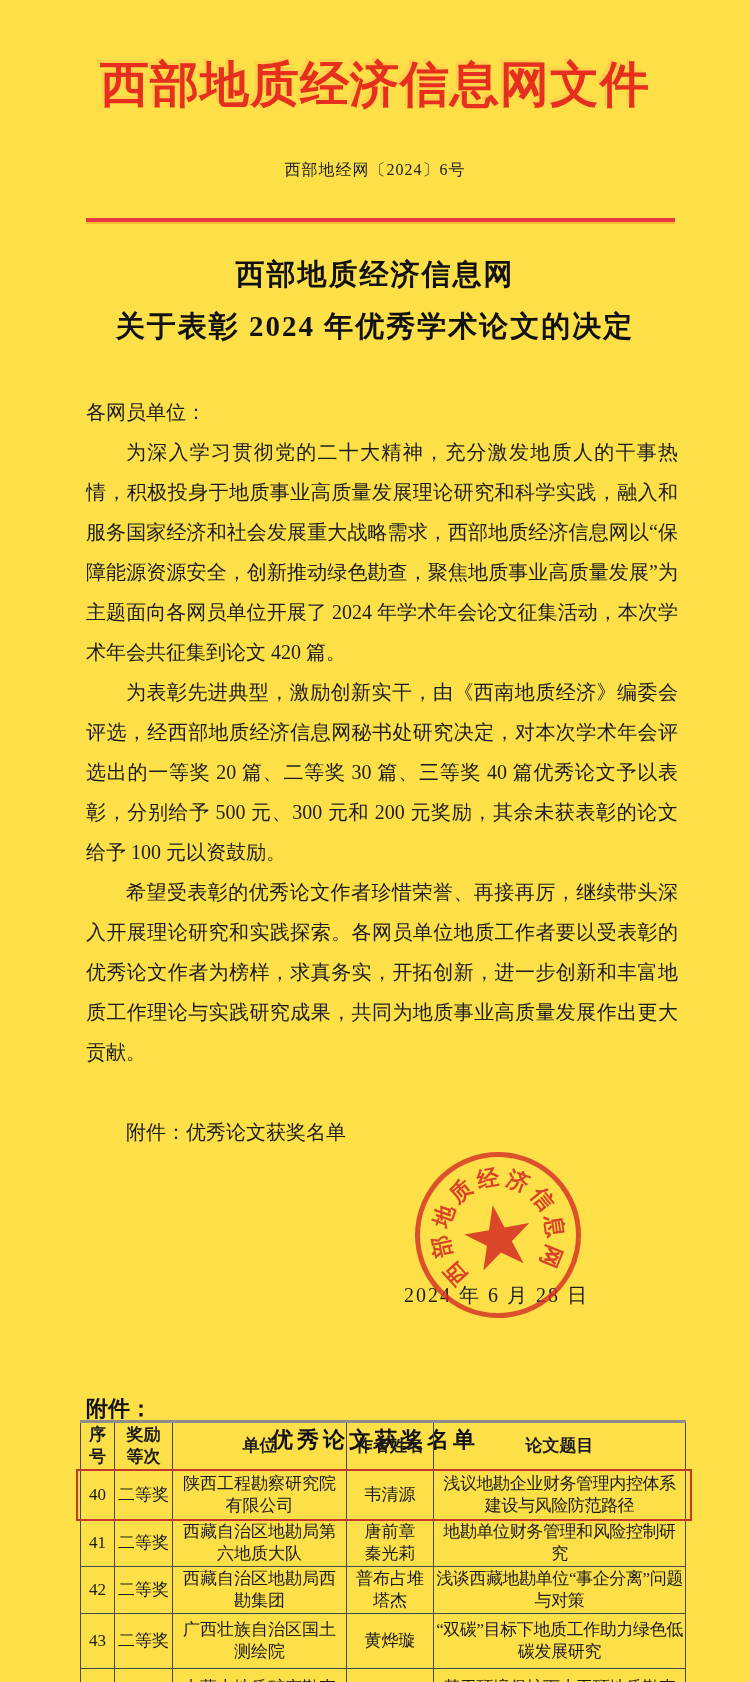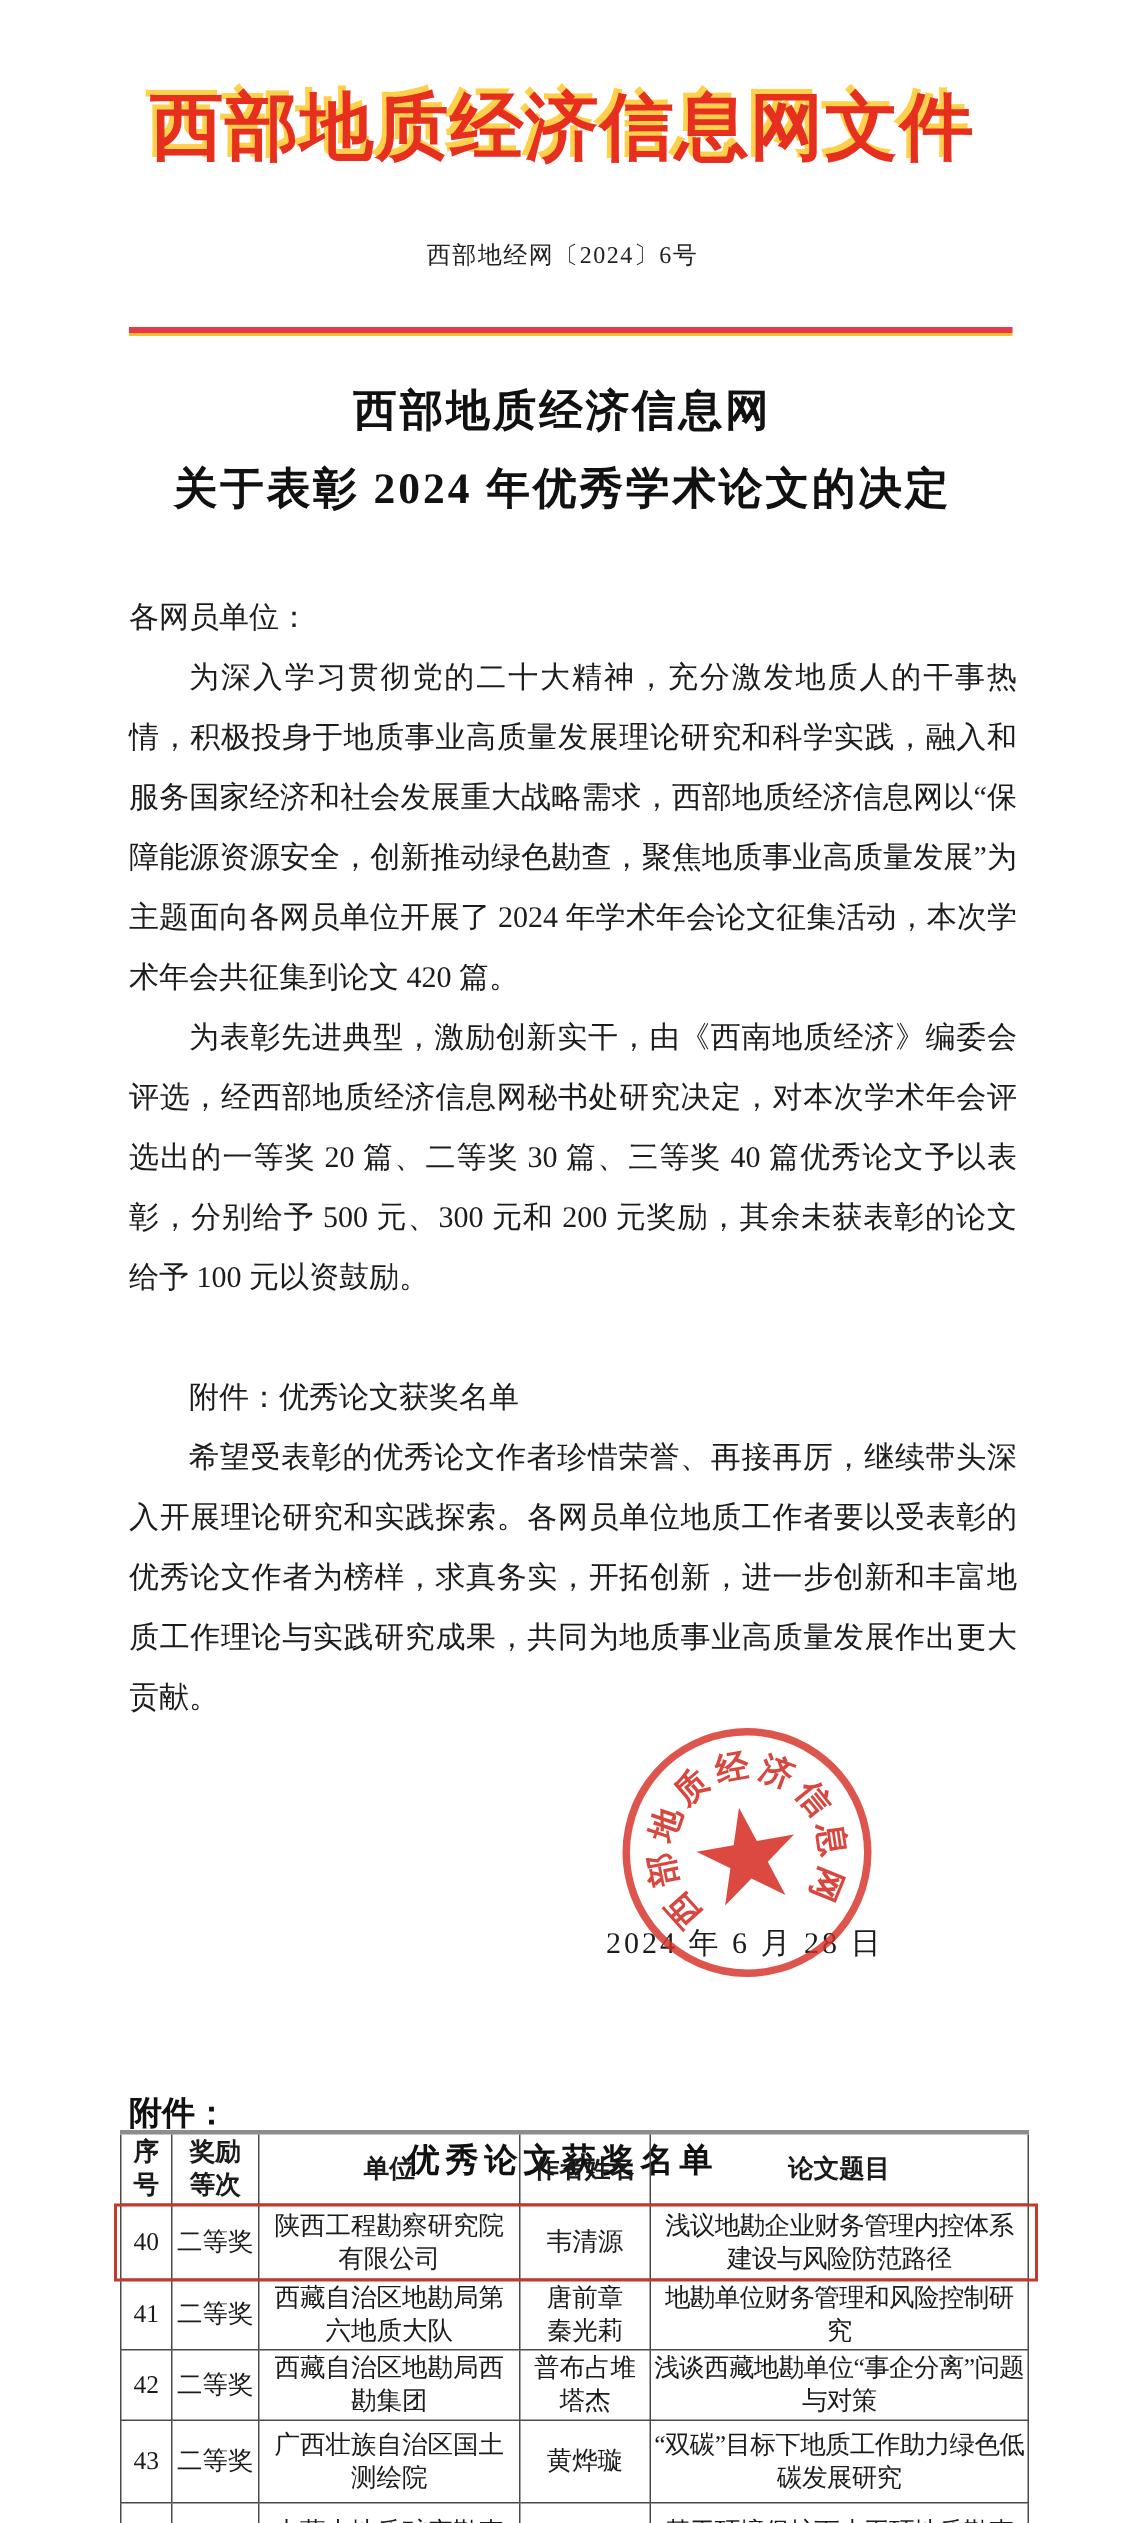--- a/index.html
+++ b/index.html
@@ -6,21 +6,21 @@
     margin: 0;
     padding: 0;
     background: #e9e6e2;
     font-family: "Liberation Serif", "DejaVu Serif", serif;
   }
   .page {
     position: relative;
     width: 750px;
     height: 1682px;
     margin: 0 auto;
-    background: #ffffff;
+    background: #fde047;
     overflow: hidden;
     color: #1b1b1b;
   }
   
   .masthead {
     position: absolute;
     top: 52px; left: 0; right: 0;
     text-align: center;
     font-size: 49px;
     font-weight: bold;
@@ -187,22 +187,22 @@
 
   <div class="notice-title">
     <div>西部地质经济信息网</div>
     <div>关于表彰 2024 年优秀学术论文的决定</div>
   </div>
 
   <div class="body-text">
     <div class="salutation">各网员单位：</div>
     <p class="para">为深入学习贯彻党的二十大精神，充分激发地质人的干事热情，积极投身于地质事业高质量发展理论研究和科学实践，融入和服务国家经济和社会发展重大战略需求，西部地质经济信息网以“保障能源资源安全，创新推动绿色勘查，聚焦地质事业高质量发展”为主题面向各网员单位开展了 2024 年学术年会论文征集活动，本次学术年会共征集到论文 420 篇。</p>
     <p class="para">为表彰先进典型，激励创新实干，由《西南地质经济》编委会评选，经西部地质经济信息网秘书处研究决定，对本次学术年会评选出的一等奖 20 篇、二等奖 30 篇、三等奖 40 篇优秀论文予以表彰，分别给予 500 元、300 元和 200 元奖励，其余未获表彰的论文给予 100 元以资鼓励。</p>
+    <p class="para">希望受表彰的优秀论文作者珍惜荣誉、再接再厉，继续带头深入开展理论研究和实践探索。各网员单位地质工作者要以受表彰的优秀论文作者为榜样，求真务实，开拓创新，进一步创新和丰富地质工作理论与实践研究成果，共同为地质事业高质量发展作出更大贡献。</p>
     <p class="para attachment-ref">附件：优秀论文获奖名单</p>
-    <p class="para">希望受表彰的优秀论文作者珍惜荣誉、再接再厉，继续带头深入开展理论研究和实践探索。各网员单位地质工作者要以受表彰的优秀论文作者为榜样，求真务实，开拓创新，进一步创新和丰富地质工作理论与实践研究成果，共同为地质事业高质量发展作出更大贡献。</p>
   </div>
 
   <div class="date-line">2024 年 6 月 28 日</div>
 
   <div class="seal">
     <div class="seal-star">★</div>
     <div class="seal-ring">
         <span style="transform: rotate(-122deg) translateY(-57px);">西</span>
         <span style="transform: rotate(-91.5deg) translateY(-57px);">部</span>
         <span style="transform: rotate(-61deg) translateY(-57px);">地</span>

